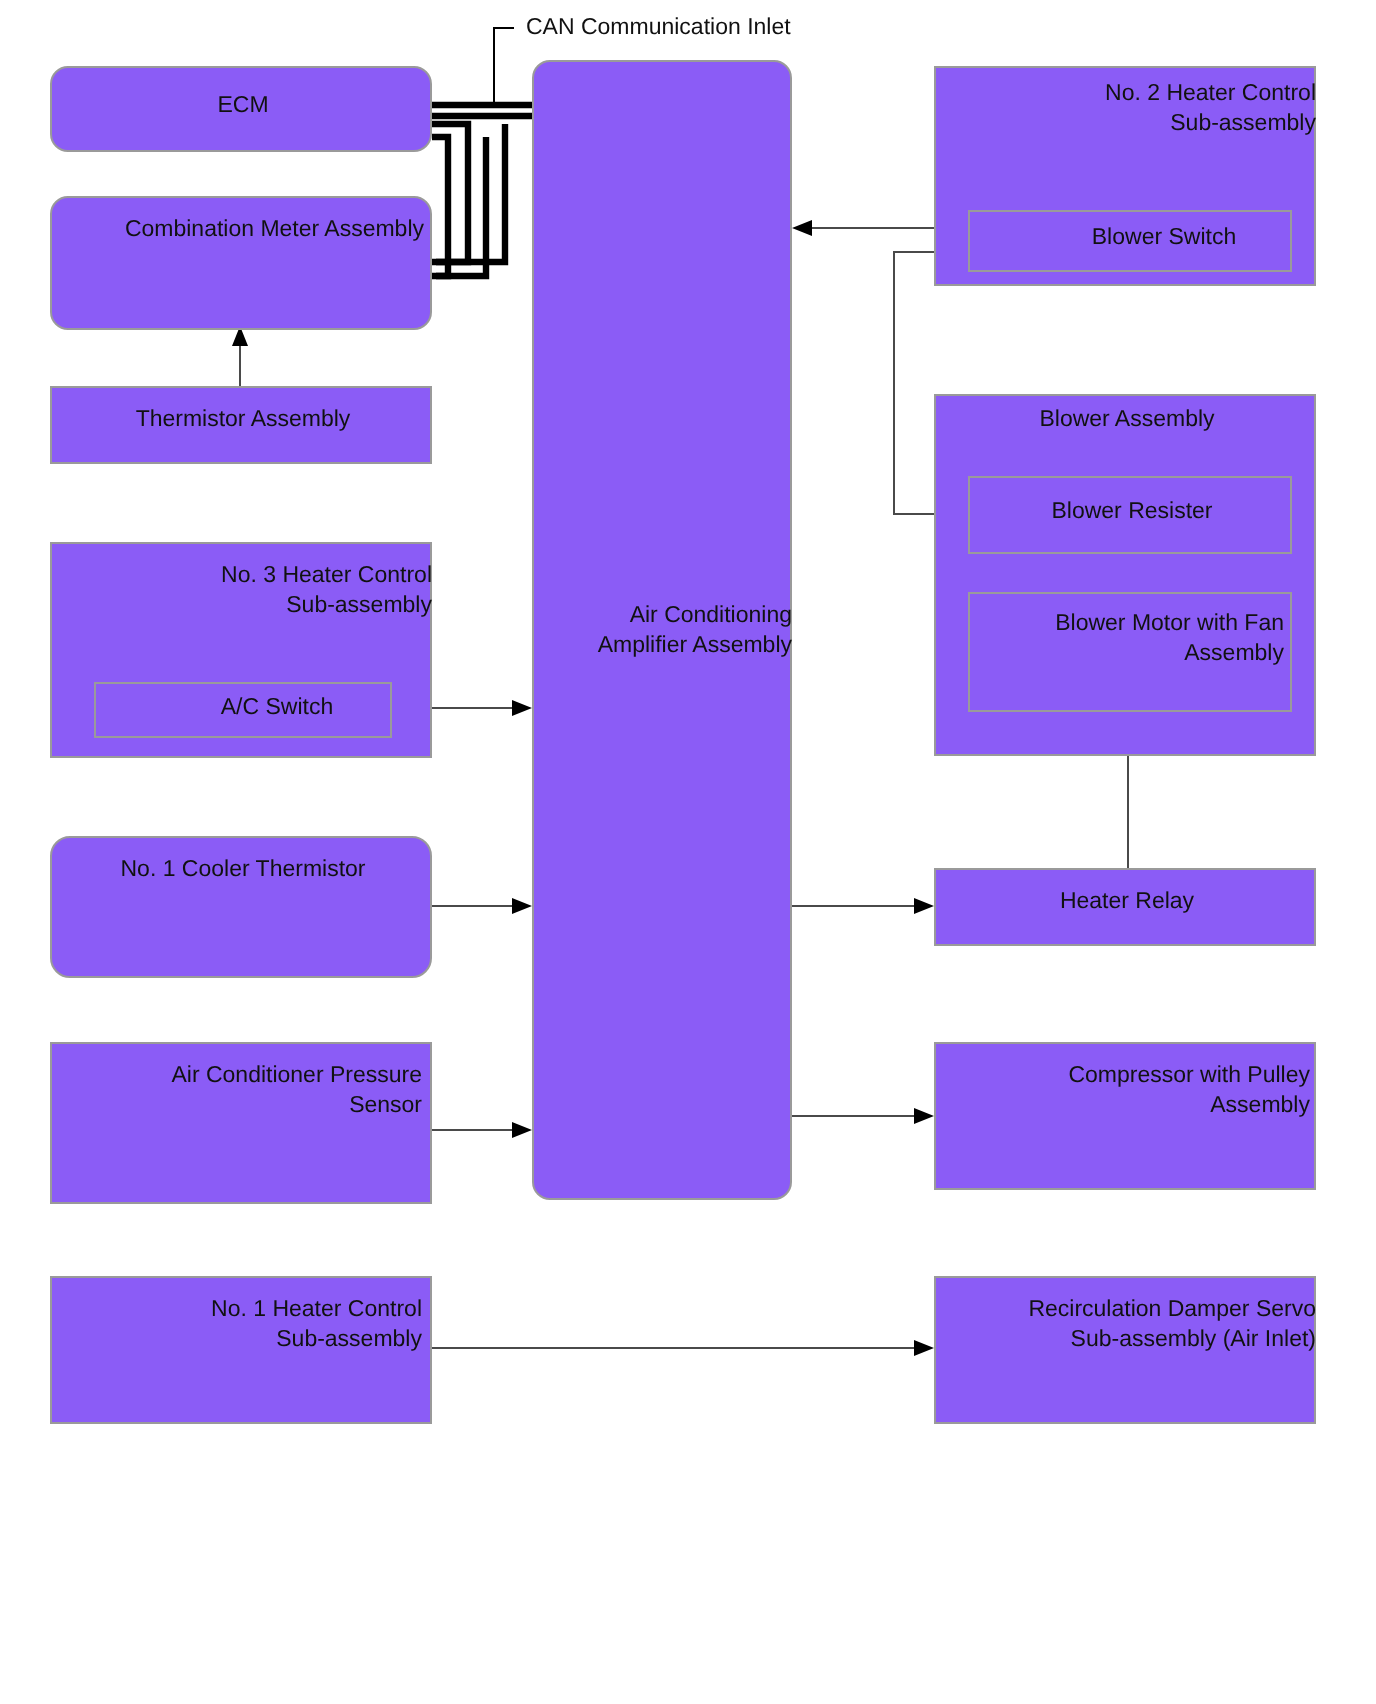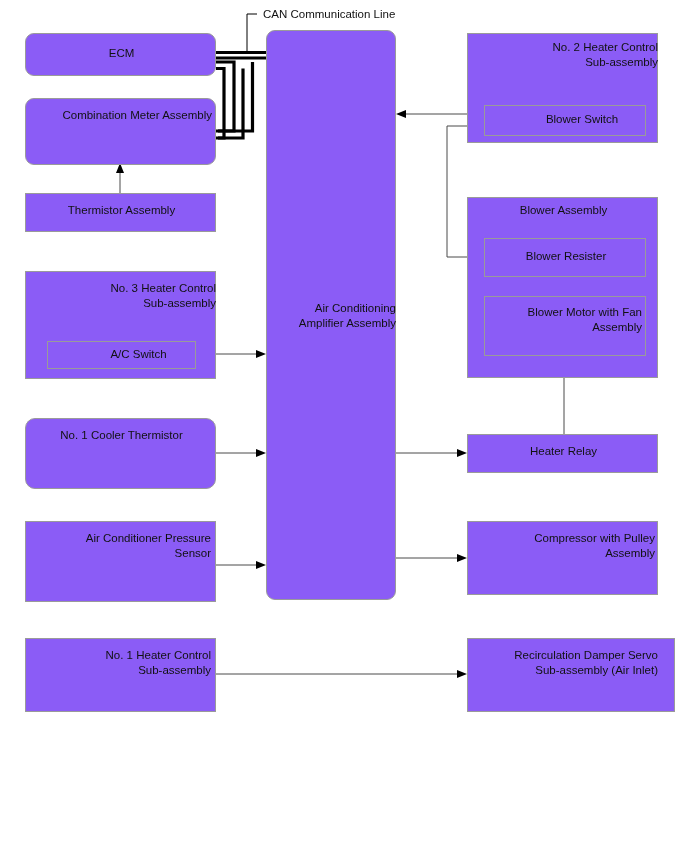--- a/index.html
+++ b/index.html
@@ -99,21 +99,21 @@
       <path class="thin" d="M396 558 L460 558"></path>
       <path class="arrowhead" d="M467 558 L457 554 L457 562 Z"></path>
     </g>
 
     <g>
       <path class="thin" d="M216 674 L460 674"></path>
       <path class="arrowhead" d="M467 674 L457 670 L457 678 Z"></path>
     </g>
   </svg>
 
-  <div class="caption" style="left:263px;top:7px;">CAN Communication Line</div>
+  <div class="caption" style="left:263px;top:7px;">CAN Communication Inlet</div>
 
   <div class="bx rounded" style="left:25px;top:33px;width:191px;height:43px;">
     <div class="lbl center" style="left:0;top:12px;width:191px;">ECM</div>
   </div>
 
   <div class="bx rounded" style="left:25px;top:98px;width:191px;height:67px;">
     <div class="lbl left" style="left:11px;top:9px;width:175px;">Combination Meter Assembly</div>
   </div>
 
   <div class="bx" style="left:25px;top:193px;width:191px;height:39px;">
@@ -168,18 +168,18 @@
 
   <div class="bx" style="left:467px;top:434px;width:191px;height:39px;">
     <div class="lbl center" style="left:0;top:9px;width:191px;">Heater Relay</div>
   </div>
 
   <div class="bx" style="left:467px;top:521px;width:191px;height:74px;">
     <div class="lbl left" style="left:15px;top:9px;width:172px;">Compressor with Pulley
 Assembly</div>
   </div>
 
-  <div class="bx" style="left:467px;top:638px;width:208px;height:74px;">
+  <div class="bx" style="left:467px;top:638px;width:191px;height:74px;">
     <div class="lbl left" style="left:15px;top:9px;width:175px;">Recirculation Damper Servo
 Sub-assembly (Air Inlet)</div>
   </div>
 
 </div>
 
 </body></html>

